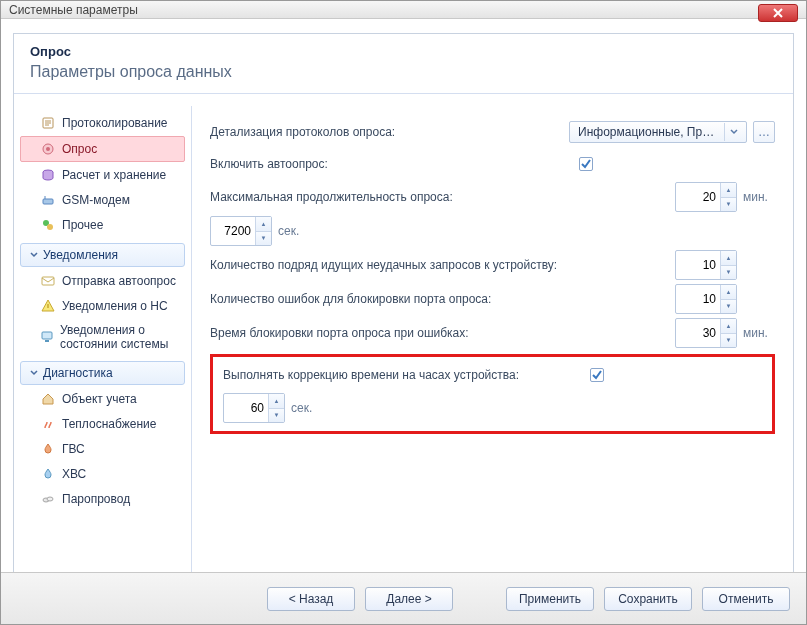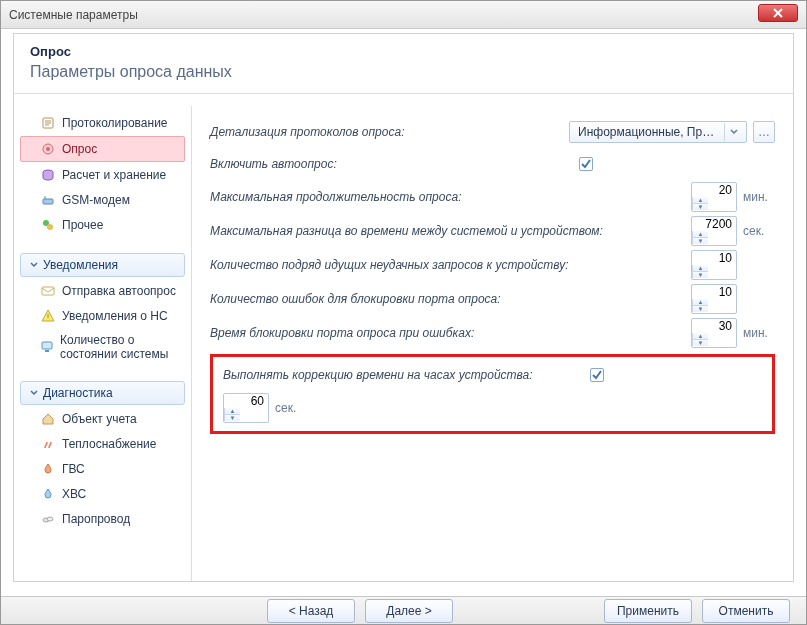--- a/index.html
+++ b/index.html
@@ -1,49 +1,49 @@
 <!DOCTYPE html>
 <html><head>
 <meta charset="utf-8">
 <style>
   * { box-sizing: border-box; }
   html, body { margin: 0; padding: 0; font-family: "Segoe UI", Tahoma, sans-serif; font-size: 12px; color: #333; background: #dcdcdc; }
   .window { width: 807px; height: 625px; background: #fff; border: 1px solid #999; position: relative; }
-  .titlebar { height: 28px; background: linear-gradient(#f7f7f7,#e4e4e4); border-bottom: 1px solid #c9c9c9; display: flex; align-items: center; padding: 1px 8px; position: relative; }
+  .titlebar { height: 18px; background: linear-gradient(#f7f7f7,#e4e4e4); border-bottom: 1px solid #c9c9c9; display: flex; align-items: center; padding: 1px 8px; position: relative; }
   .titlebar .title { color: #444; }
   .titlebar .close { position: absolute; right: 8px; top: 3px; width: 40px; height: 18px; background: linear-gradient(#e77,#c33); border: 1px solid #a22; border-radius: 3px; display: flex; align-items: center; justify-content: center; color: #fff; font-weight: bold; cursor: pointer; }
   .outer { position: absolute; left: 12px; right: 12px; top: 32px; bottom: 42px; border: 1px solid #c8d2e0; background: #fff; }
   .header { padding: 10px 16px 12px 16px; border-bottom: 1px solid #d4def0; }
   .header h1 { margin: 0 0 4px 0; font-size: 13px; font-weight: bold; color: #1a2c4c; }
   .header .sub { color: #5a6c86; font-size: 16px; }
   .body { position: absolute; left: 0; right: 0; top: 72px; bottom: 0; display: flex; }
   .sidebar { width: 178px; border-right: 1px solid #d4def0; padding-top: 4px; overflow-y: auto; }
-  .group-header { display: flex; align-items: center; gap: 4px; padding: 4px 8px; background: linear-gradient(#f6faff,#e7f0fc); border: 1px solid #bcd2f0; border-radius: 3px; margin: 16px 6px 2px 6px; cursor: pointer; color: #1a3b6e; }
+  .group-header { display: flex; align-items: center; gap: 4px; padding: 4px 8px; background: linear-gradient(#f6faff,#e7f0fc); border: 1px solid #bcd2f0; border-radius: 3px; margin: 6px 6px 2px 6px; cursor: pointer; color: #1a3b6e; }
   .group-header .chev { width: 10px; height: 10px; display: inline-flex; align-items: center; justify-content: center; color: #4a6da0; }
   .item { display: flex; align-items: center; gap: 6px; padding: 4px 6px 4px 20px; margin: 1px 6px; border-radius: 2px; cursor: pointer; color: #2b3a55; }
   .item.selected { background: #ffd9de; border: 1px solid #f0a8b0; color: #8a1a2a; padding-left: 19px; }
   .item .ic { width: 16px; height: 16px; display: inline-flex; align-items: center; justify-content: center; }
   .content { flex: 1; padding: 12px 18px; overflow-y: auto; position: relative; }
   .row { display: flex; align-items: center; min-height: 28px; margin-bottom: 4px; }
-  .row .label { flex: 1; color: #3a4a60; font-style: italic; }
+  .row .label { flex: 1; color: #3a4a60; }
   .row .field { display: flex; align-items: center; gap: 6px; }
-  .spin { display: inline-flex; height: 30px; border: 1px solid #b7c7de; border-radius: 2px; background: #fff; flex-direction: column; }
+  .spin { display: inline-flex; height: 30px; border: 1px solid #b7c7de; border-radius: 2px; background: #fff; }
   .spin input { width: 44px; border: none; outline: none; text-align: right; padding: 0 4px; font-size: 12px; background: transparent; }
   .spin .btns { width: 16px; display: flex; flex-direction: column; border-left: 1px solid #cad7ea; }
   .spin .btns span { flex: 1; display: flex; align-items: center; justify-content: center; font-size: 6px; color: #5a7aa8; background: linear-gradient(#f8fbff,#e8f0fb); cursor: pointer; }
   .spin .btns span:first-child { border-bottom: 1px solid #cad7ea; }
   .unit { width: 32px; color: #687a94; }
   .combo { height: 22px; border: 1px solid #b7c7de; border-radius: 2px; background: linear-gradient(#fefefe,#eef4fc); display: inline-flex; align-items: center; padding: 0 4px 0 8px; gap: 6px; cursor: pointer; }
   .combo .cv { width: 140px; white-space: nowrap; overflow: hidden; text-overflow: ellipsis; color: #2b3a55; }
   .combo .dd { width: 18px; height: 18px; border-left: 1px solid #cad7ea; display: flex; align-items: center; justify-content: center; color: #5a7aa8; }
   .checkbox { width: 14px; height: 14px; border: 1px solid #8aa6cc; border-radius: 2px; display: inline-flex; align-items: center; justify-content: center; background: #fff; cursor: pointer; }
   .checkbox.checked svg { display: block; }
   .checkbox svg { display: none; }
   .highlight-box { position: relative; border: 3px solid #e31b1b; padding: 4px 10px; margin-top: 6px; }
-  .footer { position: absolute; left: 0; right: 0; bottom: 0; height: 28px; background: linear-gradient(#f5f5f5,#e8e8e8); border-top: 1px solid #c8c8c8; display: flex; align-items: center; justify-content: flex-end; gap: 10px; padding: 0 16px; }
+  .footer { position: absolute; left: 0; right: 0; bottom: 0; height: 52px; background: linear-gradient(#f5f5f5,#e8e8e8); border-top: 1px solid #c8c8c8; display: flex; align-items: center; justify-content: flex-end; gap: 10px; padding: 0 16px; }
   .btn { height: 24px; min-width: 88px; padding: 0 12px; border: 1px solid #a9b8ce; border-radius: 3px; background: linear-gradient(#fefefe,#e7eefb); color: #2b3a55; display: inline-flex; align-items: center; justify-content: center; cursor: pointer; }
   .footer .spacer { flex: 1; }
   .footer .group-left { display: flex; gap: 10px; margin-left: 250px; }
   svg { display: block; }
 </style>
 </head>
 <body>
 
 <div class="window">
 
@@ -140,21 +140,21 @@
             </span>
           <span>Уведомления о НС</span>
         </div>
         <div class="item">
           <span class="ic">
               <svg width="14" height="14" viewBox="0 0 14 14">
                 <rect x="2" y="2" width="10" height="7" rx="1" fill="#d0e8f8" stroke="#5a98c0"></rect>
                 <rect x="5" y="10" width="4" height="2" fill="#5a98c0"></rect>
               </svg>
             </span>
-          <span>Количество о состоянии системы</span>
+          <span>Уведомления о состоянии системы</span>
         </div>
 
         <div class="group-header">
           <span class="chev">
               <svg width="8" height="8" viewBox="0 0 8 8">
                 <path d="M1 2l3 3 3-3" stroke="#4a6da0" fill="none" stroke-width="1.5"></path>
               </svg>
             </span>
           <span>Диагностика</span>
         </div>
@@ -239,21 +239,20 @@
               <div class="btns">
                   <span>▲</span>
                   <span>▼</span>
                 </div>
             </div>
             <span class="unit">мин.</span>
           </div>
         </div>
 
         <div class="row">
-          <span class="label">Максимальная разница во времени между системой и устройством:</span>
           <div class="field">
             <div class="spin">
               <input value="7200" style="">
               <div class="btns">
                   <span>▲</span>
                   <span>▼</span>
                 </div>
             </div>
             <span class="unit">сек.</span>
           </div>
@@ -330,16 +329,17 @@
     </div>
   </div>
 
   <div class="footer">
     <div class="group-left">
       <div class="btn">&lt; Назад</div>
       <div class="btn">Далее &gt;</div>
     </div>
     <div class="spacer"></div>
     <div class="btn">Применить</div>
+    <div class="btn">Сохранить</div>
     <div class="btn">Отменить</div>
   </div>
 
 </div>
 
 </body></html>

